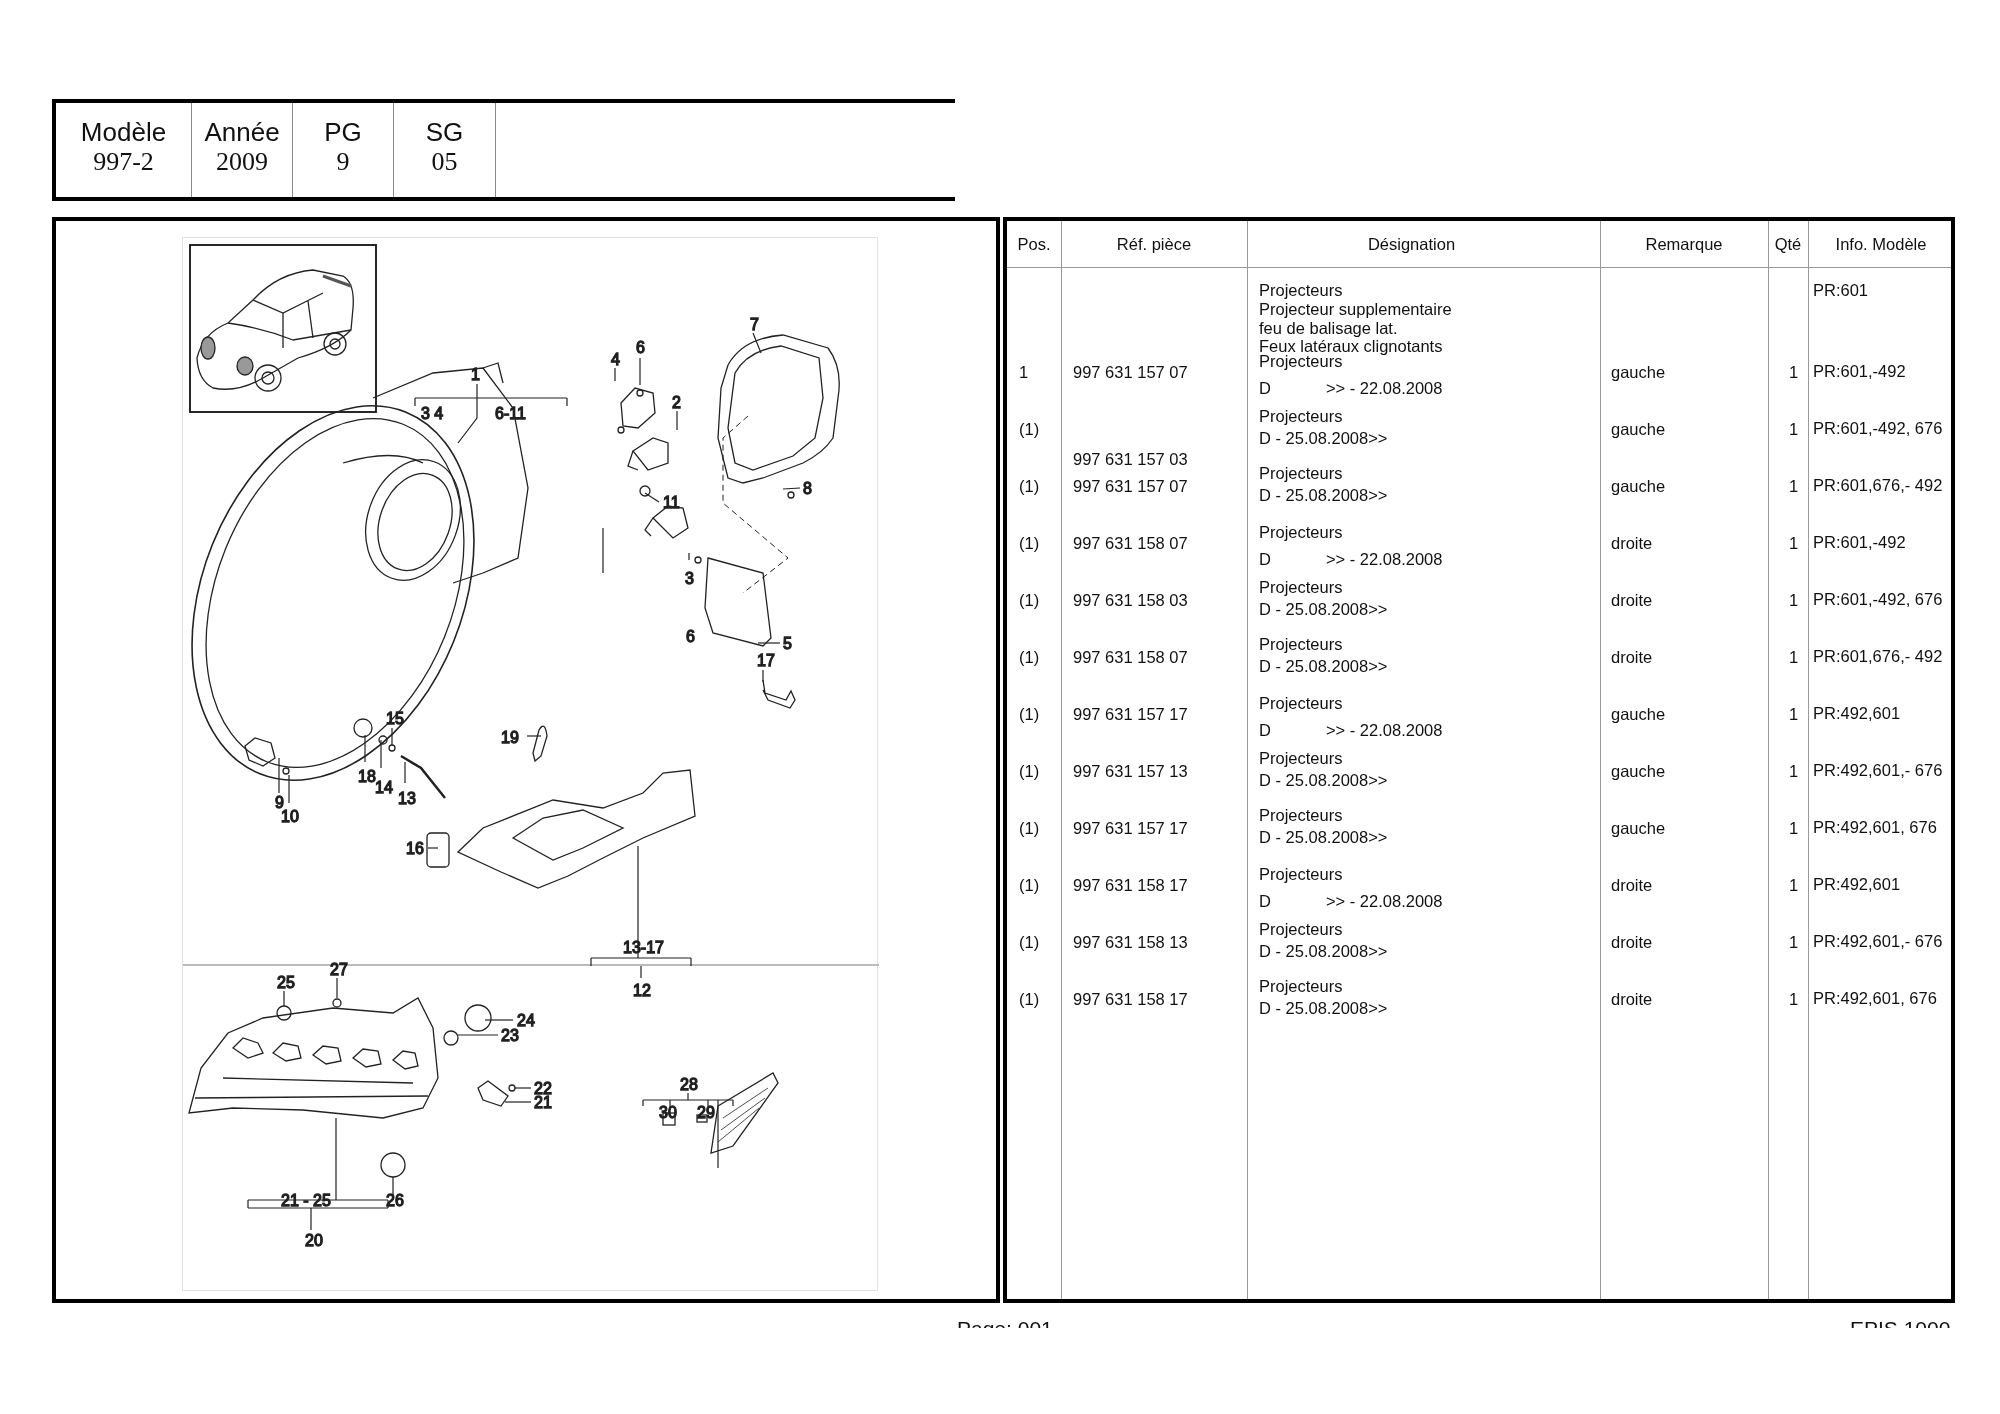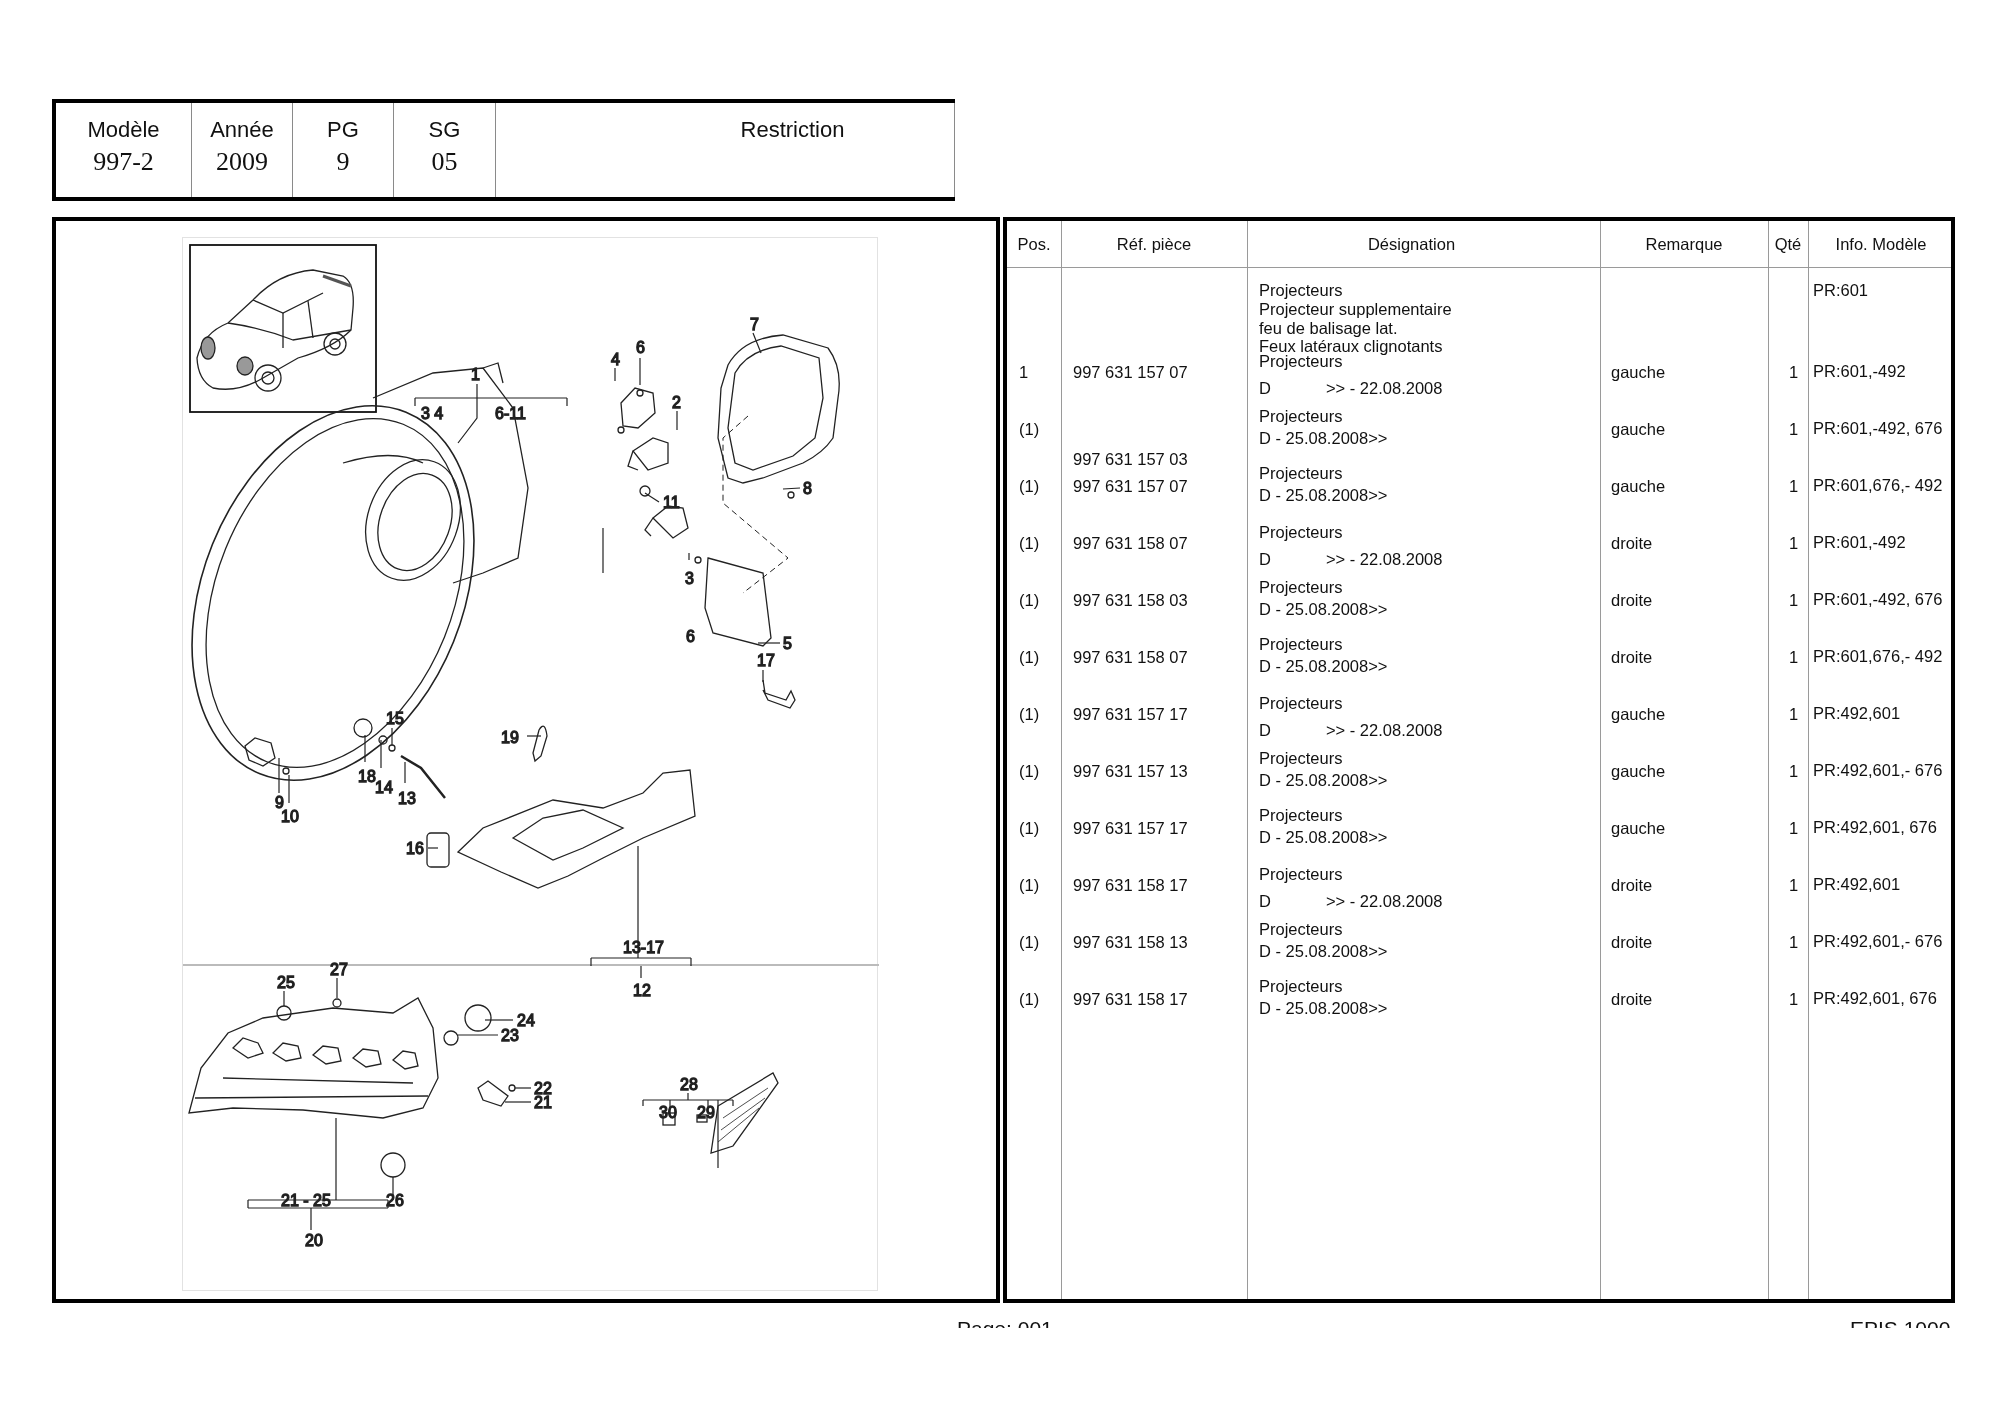--- a/index.html
+++ b/index.html
@@ -3,21 +3,21 @@
 <meta charset="utf-8">
 <style>
   html, body { margin:0; padding:0; background:#fff; }
   body { width:2000px; height:1414px; position:relative; overflow:hidden;
          font-family:"Liberation Sans", "DejaVu Sans", sans-serif; color:#111; }
   .abs { position:absolute; }
 
   
   #hdr { left:52px; top:99px; width:903px; height:102px; border-top:4px solid #000; border-bottom:4px solid #000; border-left:4px solid #000; box-sizing:border-box; }
   .hcol { position:absolute; top:0; bottom:0; border-right:1.5px solid #8a8a8a; box-sizing:border-box; text-align:center; }
-  .hlabel { position:absolute; left:0; right:0; top:14px; font-size:22px; }
+  .hlabel { position:absolute; left:0; right:0; top:14px; font-size:26px; }
   .hval { position:absolute; left:0; right:0; top:44px; font-size:26px;font-family:Liberation Serif, serif; }
 
   
   #diagbox { left:52px; top:217px; width:948px; height:1086px; border:4px solid #000; box-sizing:border-box; }
   #diagimg { left:182px; top:237px; width:696px; height:1054px; border:1.5px solid #e2e2e2; box-sizing:border-box; background:#fff; }
   #diagimg svg { position:absolute; left:0; top:0; }
   .callout { font-size:16px; fill:#111; font-family:"Liberation Sans", sans-serif; }
 
   
   #tbl { left:1003px; top:217px; width:952px; height:1086px; border:4px solid #000; box-sizing:border-box; }
@@ -42,24 +42,20 @@
     <div class="hlabel">Année</div>
     <div class="hval">2009</div>
   </div>
   <div class="hcol" style="left:237px;width:101px">
     <div class="hlabel">PG</div>
     <div class="hval">9</div>
   </div>
   <div class="hcol" style="left:338px;width:102px">
     <div class="hlabel">SG</div>
     <div class="hval">05</div>
-  </div>
-  <div class="hcol" style="left:575px;width:324px">
-    <div class="hlabel">Restriction</div>
-    <div class="hval"></div>
   </div>
 </div>
 
 <div id="diagbox" class="abs"></div>
 <div id="diagimg" class="abs">
   <svg width="696" height="1054" viewBox="0 0 696 1054" xmlns="http://www.w3.org/2000/svg" fill="none" stroke="#222" stroke-width="1.3">
 
     <g>
       <rect x="7" y="7" width="186" height="167" stroke="#111" stroke-width="1.8" fill="#fff"></rect>
       <path d="M14 120 Q20 95 45 85 L70 62 Q95 35 130 32 L160 38 Q172 45 170 70 L168 92 Q150 110 115 120 L80 140 Q55 155 30 150 Q15 142 14 120 Z"></path>

